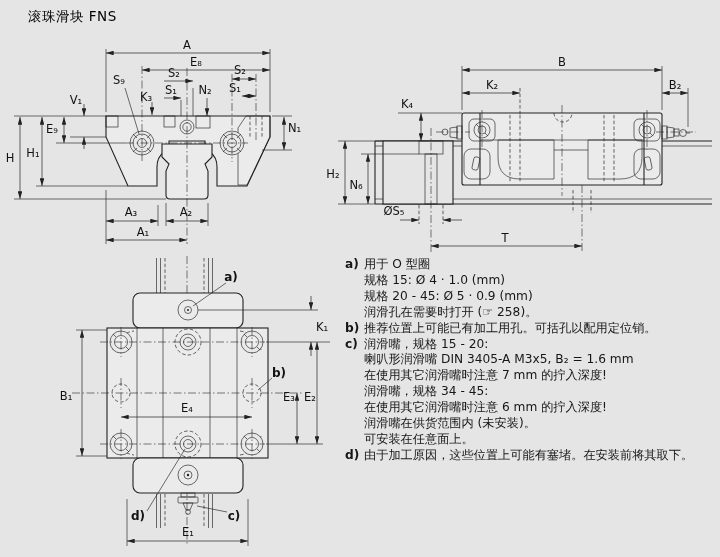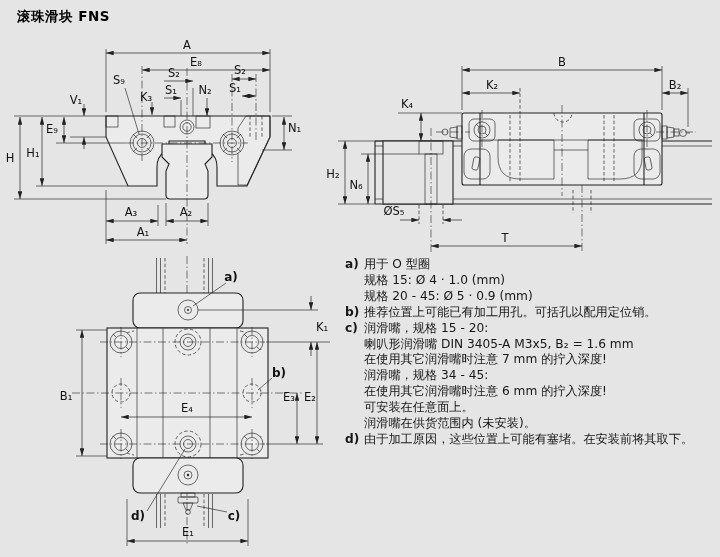--- a/index.html
+++ b/index.html
@@ -2,22 +2,22 @@
 <html><head>
 <meta charset="utf-8">
 <style>
   html,body{margin:0;padding:0}
   body{
     width:720px;height:557px;position:relative;overflow:hidden;
     background:#e5e5e5;
     font-family:"DejaVu Sans",sans-serif;color:#111;
   }
   #page-title{
-    position:absolute;left:17px;top:8px;
-    font-size:13.5px;font-weight:bold;letter-spacing:.5px;color:#000;text-align:center;
+    position:absolute;left:28px;top:8px;
+    font-size:13.5px;font-weight:normal;letter-spacing:.5px;color:#000;text-align:center;
   }
   #drawing{position:absolute;left:0;top:0}
   
   .ln{stroke:#222;stroke-width:1.1;fill:none}
   .fil{fill:#ebebeb}
   .fih{fill:#efefef}
   .tn{stroke:#222;stroke-width:.65;fill:none}
   .dd{stroke:#222;stroke-width:.6;fill:none;stroke-dasharray:8,2.5,1.5,2.5}
   .dsh{stroke:#222;stroke-width:.7;fill:none;stroke-dasharray:3.5,2.2}
   .dim{stroke:#222;stroke-width:.7;fill:none}
@@ -360,38 +360,39 @@
   </g>
 </svg>
 
 <div id="notes">
   <div class="note">
     <span class="nm">a)</span>
     <div class="nl">
       <div>用于 O 型圈</div>
       <div>规格 15: Ø 4 · 1.0 (mm)</div>
       <div>规格 20 - 45: Ø 5 · 0.9 (mm)</div>
+      <div>润滑孔在需要时打开 (☞ 258)。</div>
     </div>
   </div>
   <div class="note">
     <span class="nm">b)</span>
     <div class="nl">
       <div>推荐位置上可能已有加工用孔。可括孔以配用定位销。</div>
     </div>
   </div>
   <div class="note">
     <span class="nm">c)</span>
     <div class="nl">
       <div>润滑嘴，规格 15 - 20:</div>
       <div>喇叭形润滑嘴 DIN 3405-A M3x5, B₂ = 1.6 mm</div>
       <div>在使用其它润滑嘴时注意 7 mm 的拧入深度!</div>
       <div>润滑嘴，规格 34 - 45:</div>
       <div>在使用其它润滑嘴时注意 6 mm 的拧入深度!</div>
+      <div>润滑嘴在供货范围内 (未安装)。</div>
       <div>可安装在任意面上。</div>
-      <div>润滑嘴在供货范围内 (未安装)。</div>
     </div>
   </div>
   <div class="note">
     <span class="nm">d)</span>
     <div class="nl">
       <div>由于加工原因，这些位置上可能有塞堵。在安装前将其取下。</div>
     </div>
   </div>
 </div>
 

